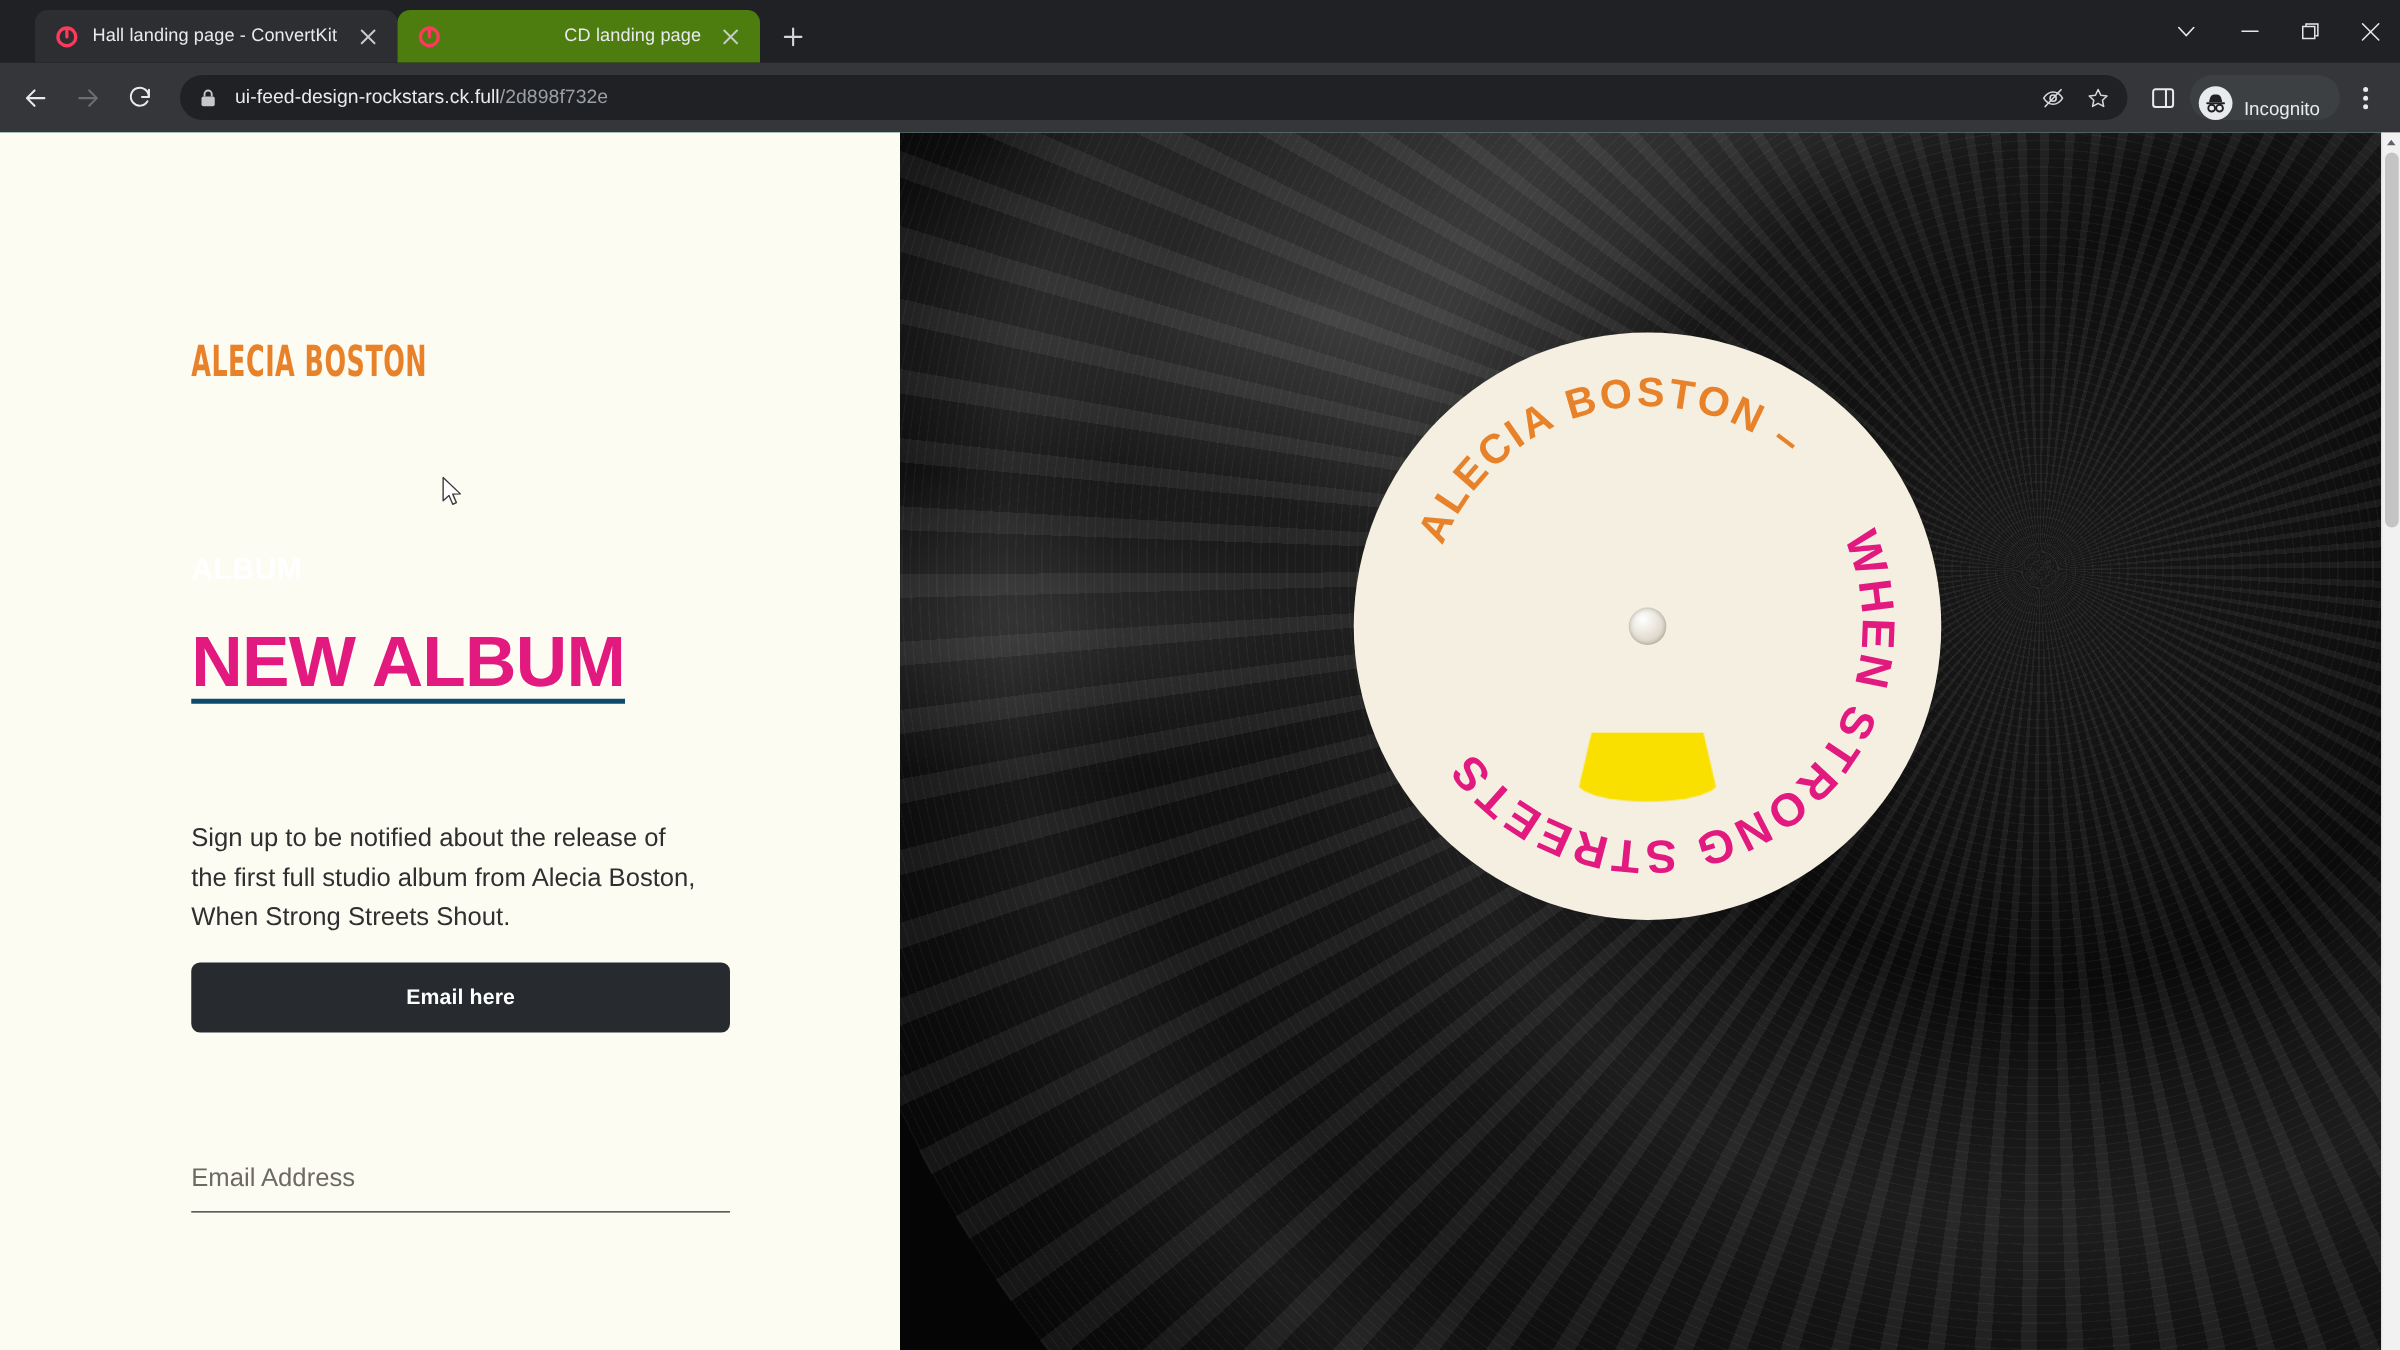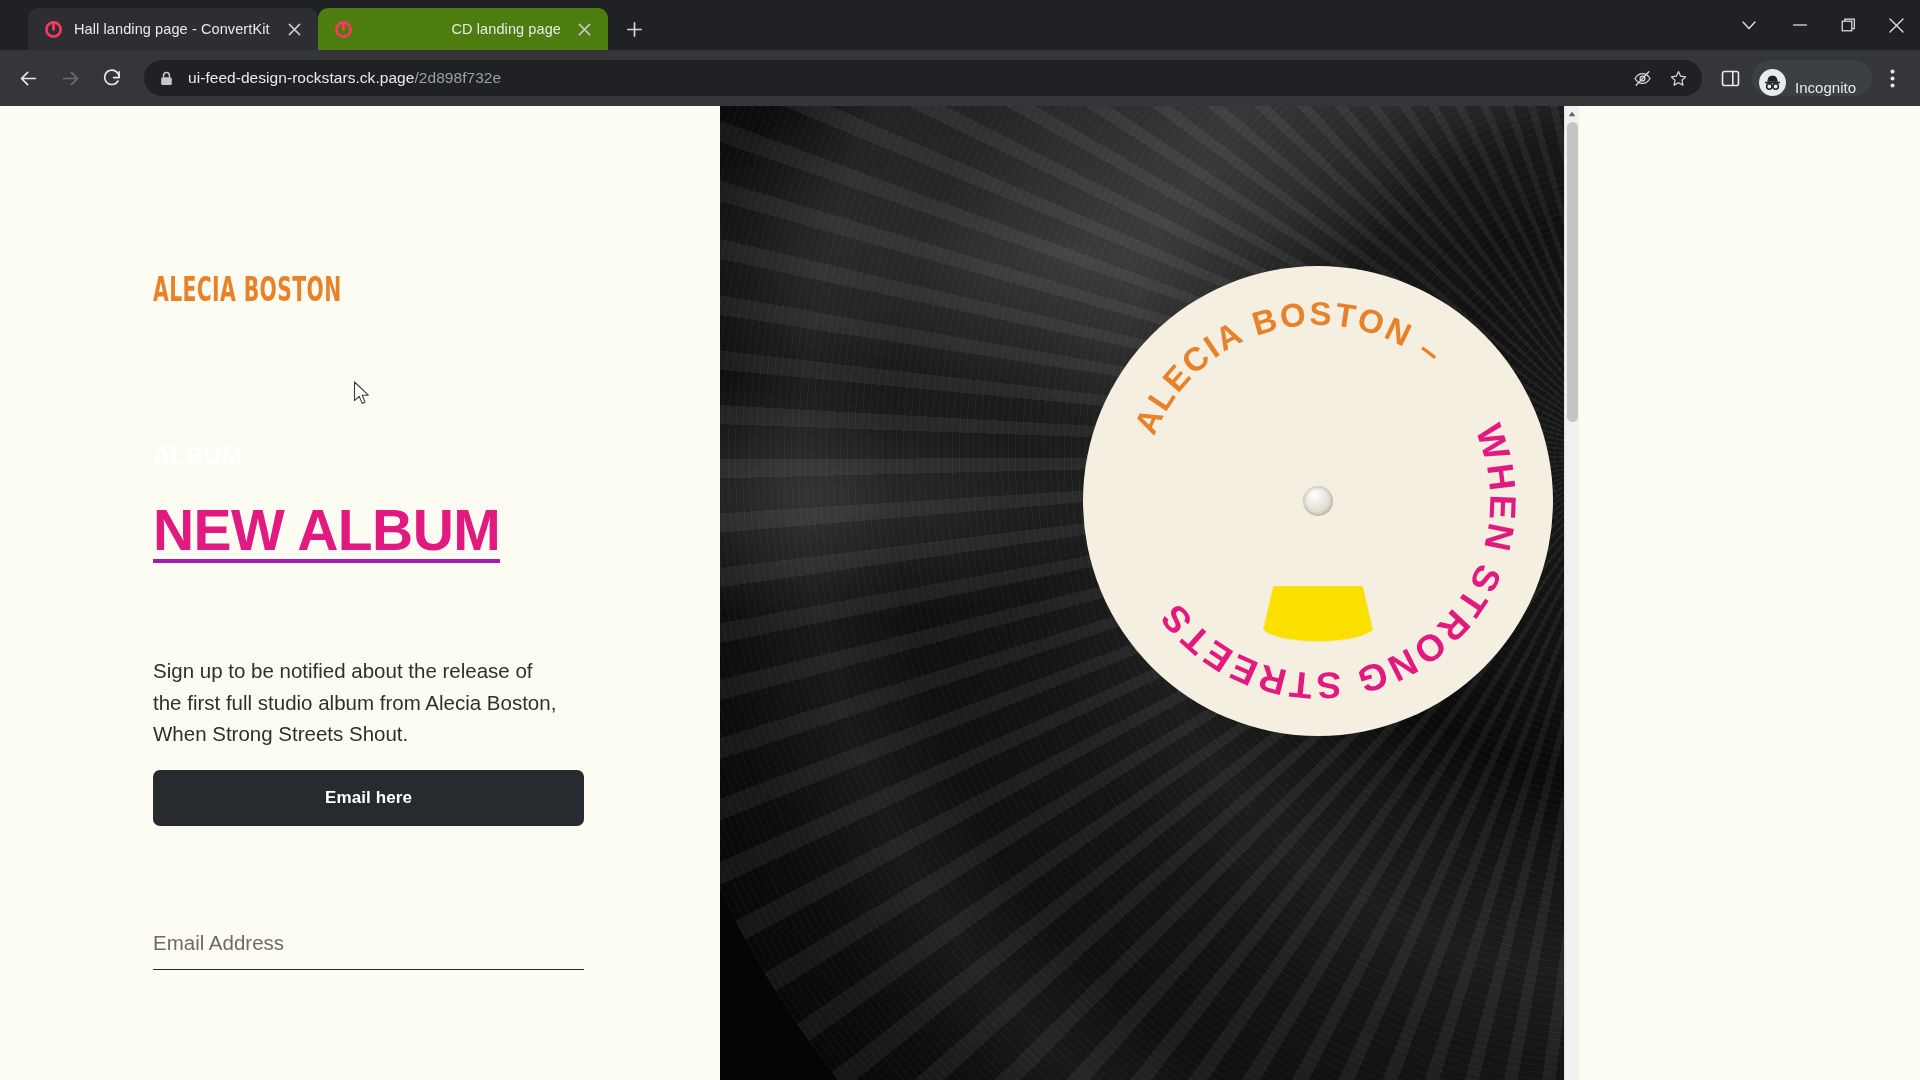--- a/index.html
+++ b/index.html
@@ -93,21 +93,21 @@
     display:flex; align-items:center; justify-content:center;
   }
   .incog-label { color:#e8eaed; font-size:15px; white-space:nowrap; }
   .menu-btn {
     width:36px; height:40px; display:flex; align-items:center; justify-content:center;
     color:#e8eaed;
   }
 
   
   .viewport { flex:1; position:relative; background:#fdfcf3; overflow:hidden; display:flex; }
-  .page { position:relative; width:1564px; height:100%; display:flex; background:#5eead4; }
+  .page { position:relative; width:1905px; height:100%; display:flex; background:#5eead4; }
 
   .left-col { width:720px; position:relative; flex:0 0 720px; background:#fdfcf3; }
   .right-col { flex:1; position:relative; overflow:hidden; background:#000; }
 
   .logo {
     position:absolute; left:153px; top:163px;
     font-family:"Liberation Sans Narrow","DejaVu Sans Condensed","Liberation Sans",sans-serif;
     font-size:29px; font-weight:bold; color:#e8822a;
     letter-spacing:0.5px; transform:scaleX(0.78) scaleY(1.18);
     transform-origin:left top; white-space:nowrap;
@@ -117,21 +117,21 @@
     position:absolute; left:153px; top:336px;
     font-size:24px; font-weight:bold; color:#ffffff;
     letter-spacing:0.5px; white-space:nowrap;
   }
 
   .headline {
     position:absolute; left:153px; top:396px; width:530px;
     font-size:57px; line-height:0.99; font-weight:bold;
     color:#e2197f; letter-spacing:-0.6px;
   }
-  .headline .l1 { display:inline-block; border-bottom:4px solid #a21caf; padding-bottom:1px; }
+  .headline .l1 { display:inline-block; border-bottom:4px solid #0c4a6e; padding-bottom:1px; }
   .headline .l2 { display:block; margin-top:6px; }
 
   .body-copy {
     position:absolute; left:153px; top:549px; width:405px;
     font-size:20.5px; line-height:31.5px; color:#2f2f2f;
   }
 
   .cta-button {
     position:absolute; left:153px; top:664px; width:431px; height:56px;
     background:#272a2e; border-radius:7px; border:none;
@@ -302,21 +302,21 @@
       </svg>
     </div>
 
     <div class="omnibox">
       <span class="lock-icon">
         <svg width="13" height="15" viewBox="0 0 13 15">
           <rect x="1.2" y="6.2" width="10.6" height="7.8" rx="1.6" fill="currentColor"></rect>
           <path d="M3.6 6.2 V4.3 A2.9 2.9 0 0 1 9.4 4.3 V6.2" fill="none" stroke="currentColor" stroke-width="1.5"></path>
         </svg>
       </span>
-      <span class="urltext"><span>ui-feed-design-rockstars.ck.page</span><span class="dim">/2d898f732e</span></span>
+      <span class="urltext"><span>ui-feed-design-rockstars.ck.full</span><span class="dim">/2d898f732e</span></span>
       <span class="omni-actions">
         <span class="omni-btn">
           <svg width="19" height="19" viewBox="0 0 24 24">
             <path d="M2.5 12 C5 7.8 8.4 5.8 12 5.8 C15.6 5.8 19 7.8 21.5 12 C19 16.2 15.6 18.2 12 18.2 C8.4 18.2 5 16.2 2.5 12 Z" fill="none" stroke="currentColor" stroke-width="1.6"></path>
             <circle cx="12" cy="12" r="3.1" fill="none" stroke="currentColor" stroke-width="1.6"></circle>
             <path d="M4 20.5 L20 3.5" stroke="currentColor" stroke-width="1.7" stroke-linecap="round"></path>
           </svg>
         </span>
         <span class="omni-btn">
           <svg width="19" height="19" viewBox="0 0 24 24">

